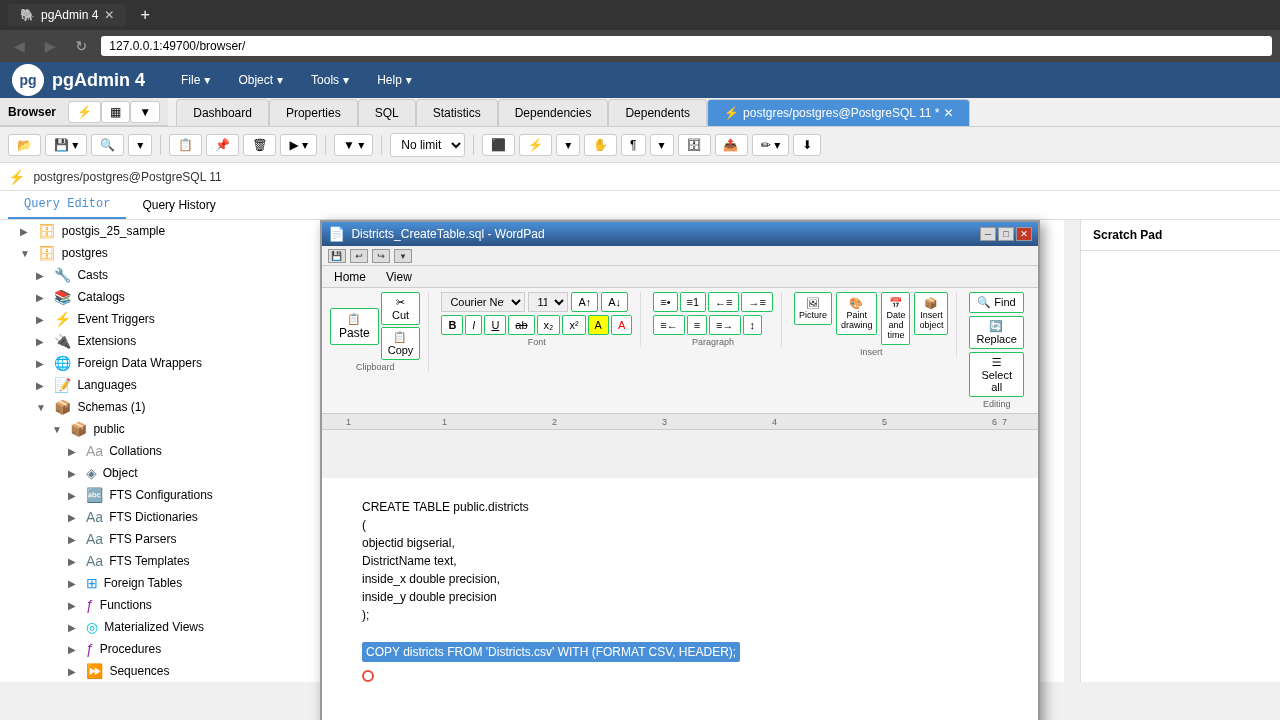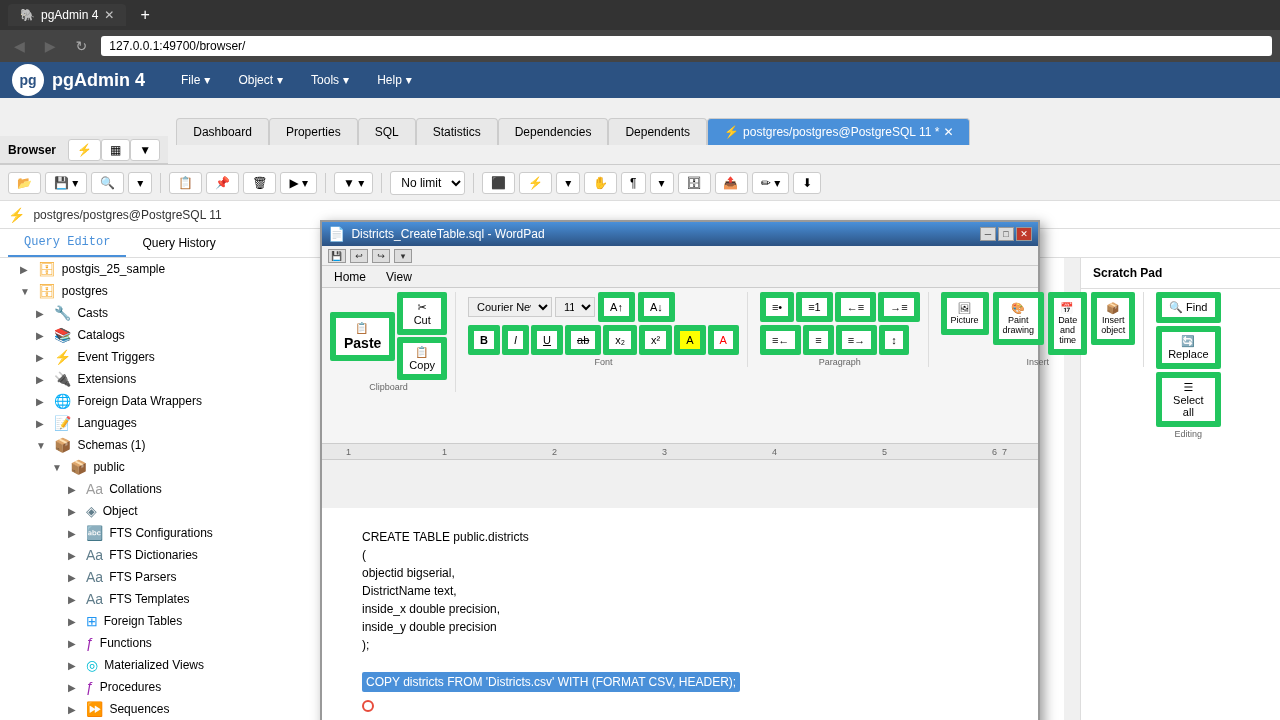--- a/index.html
+++ b/index.html
@@ -18,21 +18,21 @@
     .nav-btn:disabled { opacity: 0.3; }
     .address-input { flex: 1; background: #fff; border: none; padding: 3px 8px; font-size: 12px; border-radius: 3px; }
 
     
     .menu-bar { background: #2c5282; color: #fff; height: 36px; display: flex; align-items: center; padding: 0 12px; gap: 4px; }
     .logo { display: flex; align-items: center; gap: 8px; font-size: 18px; font-weight: bold; color: #fff; margin-right: 20px; }
     .logo-icon { width: 32px; height: 32px; background: #fff; border-radius: 50%; display: flex; align-items: center; justify-content: center; color: #2c5282; font-weight: bold; font-size: 14px; }
     .menu-item { padding: 4px 12px; cursor: pointer; border-radius: 3px; display: flex; align-items: center; gap: 4px; }
 
     
-    .browser-toolbar { background: #e8e8e8; height: 28px; display: flex; align-items: center; padding: 0 8px; border-bottom: 1px solid #ccc; margin-top: 38px; }
+    .browser-toolbar { background: #e8e8e8; height: 28px; display: flex; align-items: center; padding: 0 8px; border-bottom: 1px solid #ccc; }
     .browser-label { font-weight: bold; font-size: 12px; margin-right: 12px; }
     .page-tab { padding: 6px 16px; cursor: pointer; border-radius: 4px 4px 0 0; font-size: 12px; background: #e8e8e8; border: 1px solid #ccc; border-bottom: none; }
     .page-tab.pg-tab { background: #4a90d9; color: #fff; display: flex; align-items: center; gap: 4px; }
 
     
     .toolbar-row { background: #f0f0f0; height: 36px; display: flex; align-items: center; padding: 0 8px; gap: 4px; border-bottom: 1px solid #ddd; }
     .toolbar-btn { background: #fff; border: 1px solid #ccc; padding: 3px 8px; cursor: pointer; border-radius: 3px; font-size: 12px; display: flex; align-items: center; gap: 3px; }
     .toolbar-separator { width: 1px; height: 20px; background: #ccc; margin: 0 4px; }
     .toolbar-select { padding: 3px 6px; border: 1px solid #ccc; border-radius: 3px; font-size: 12px; background: #fff; }
 
@@ -73,21 +73,21 @@
     .wordpad-controls { display: flex; gap: 2px; }
     .wordpad-ctrl-btn { width: 16px; height: 14px; background: #ddd; border: 1px solid #999; display: flex; align-items: center; justify-content: center; cursor: pointer; font-size: 9px; color: #333; }
     .wordpad-ctrl-btn.close { background: #c0392b; color: #fff; }
     .wordpad-menubar { background: #f0f0f0; height: 22px; display: flex; align-items: center; padding: 0 4px; gap: 4px; border-bottom: 1px solid #ccc; }
     .wordpad-menu-item { padding: 2px 8px; cursor: pointer; font-size: 12px; }
     .wordpad-ribbon { background: #f5f5f5; border-bottom: 1px solid #ccc; }
     .ribbon-content { display: flex; align-items: flex-start; padding: 4px 8px; gap: 8px; }
     .ribbon-group { display: flex; flex-direction: column; align-items: center; border-right: 1px solid #ddd; padding-right: 8px; margin-right: 4px; }
     .ribbon-group-btns { display: flex; gap: 2px; align-items: center; }
     .ribbon-group-label { font-size: 9px; color: #666; margin-top: 2px; }
-    .ribbon-btn { padding: 3px 6px; cursor: pointer; font-size: 11px; background: #fff; border: 6px solid #22c55e; border-radius: 2px; }
+    .ribbon-btn { padding: 3px 6px; cursor: pointer; font-size: 11px; background: #fff; border: 1px solid #22c55e; border-radius: 2px; }
     .ribbon-btn.large { flex-direction: column; padding: 4px 8px; align-items: center; display: flex; }
     .font-select { padding: 2px 4px; font-size: 11px; border: 1px solid #ccc; width: 84px; }
     .font-size-select { padding: 2px 4px; font-size: 11px; border: 1px solid #ccc; width: 40px; }
 
     
     .ruler { background: #e8e8e8; height: 16px; border-bottom: 1px solid #ccc; font-size: 9px; color: #666; display: flex; align-items: center; padding: 0 24px; position: relative; }
 
     
     .document-area { background: #fff; padding: 20px 40px; min-height: 280px; font-family: Liberation Sans, sans-serif; font-size: 12px; color: #000; line-height: 1.5; margin-top: 48px; }
     .highlighted-line { background: #4a90d9; color: #fff; display: inline-block; padding: 1px 4px; border-radius: 2px; }
@@ -371,21 +371,21 @@
     <span class="wordpad-menu-item">View</span>
   </div>
 
   <div class="wordpad-ribbon">
     <div class="ribbon-content">
 
       <div class="ribbon-group">
         <div class="ribbon-group-btns">
           <button class="ribbon-btn large">
             <span>📋</span>
-            <span style="font-size:14px;font-weight:bold;">Paste</span>
+            <span style="font-size:12px;">Paste</span>
           </button>
           <div style="display:flex;flex-direction:column;gap:2px;">
             <button class="ribbon-btn">
               ✂ <span>Cut</span>
             </button>
             <button class="ribbon-btn">
               📋 <span>Copy</span>
             </button>
           </div>
         </div>

